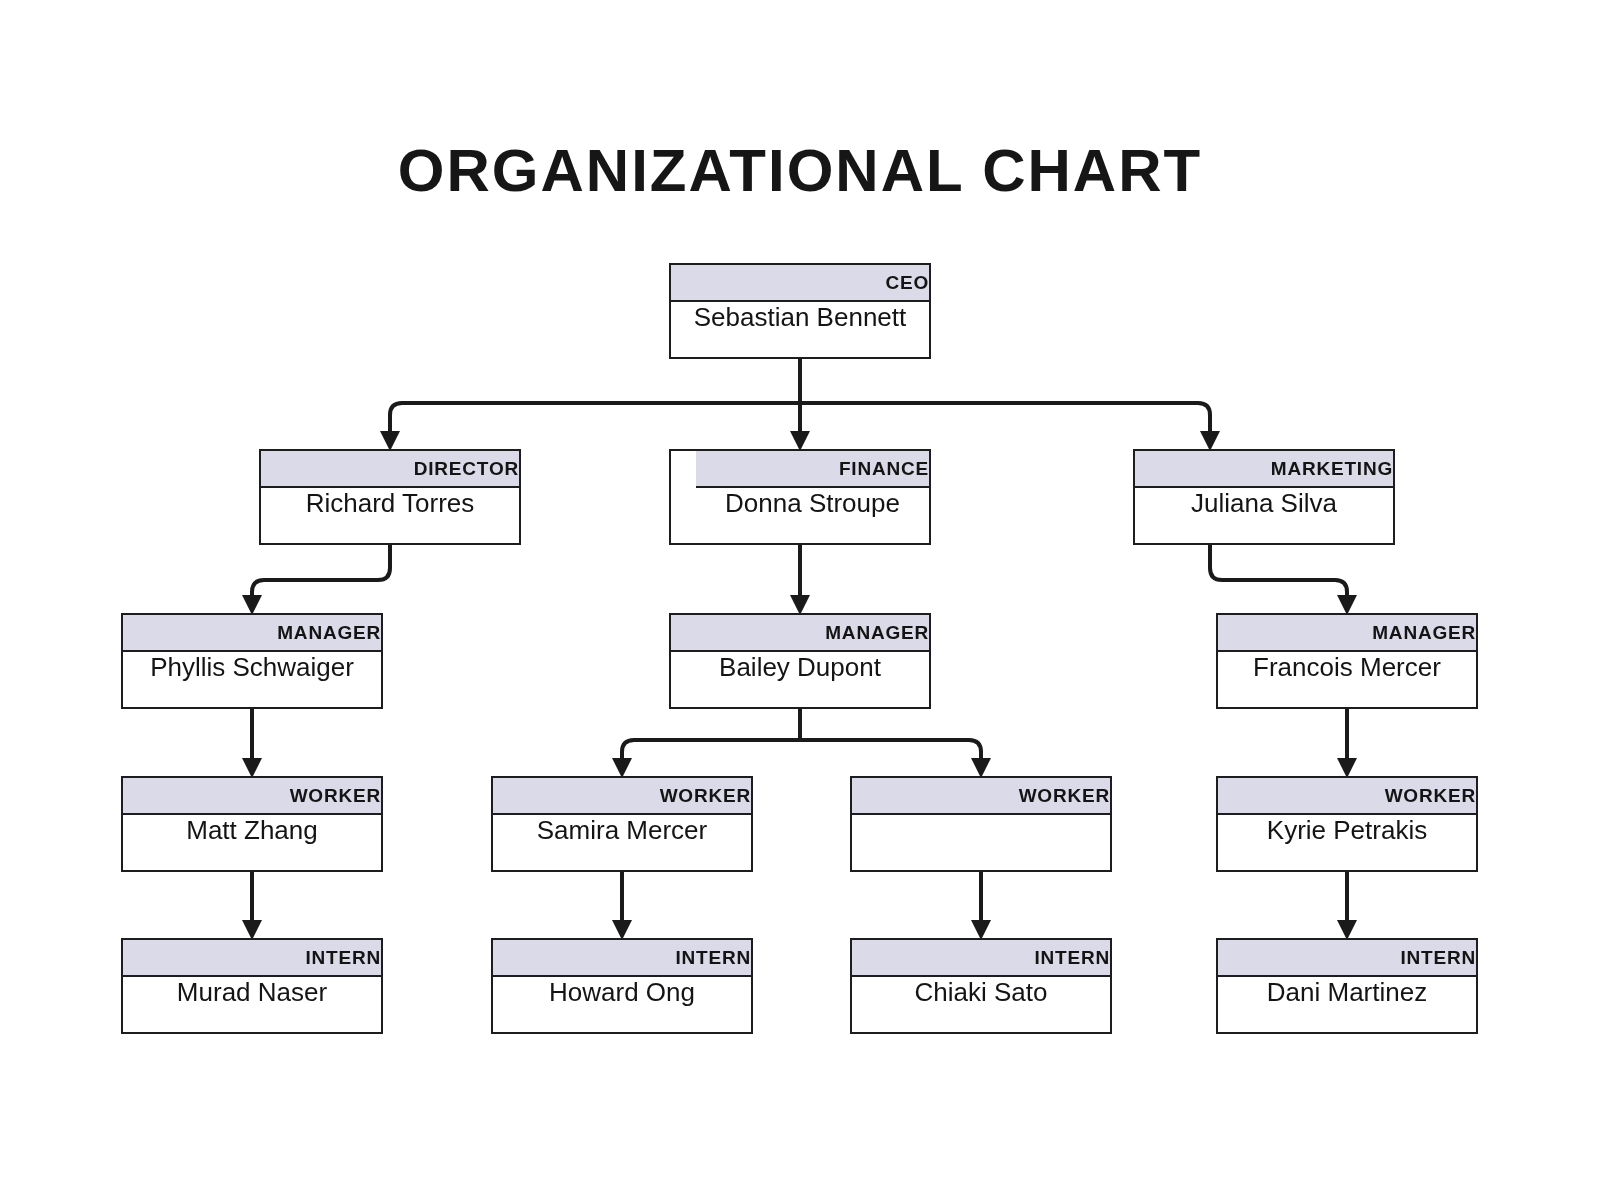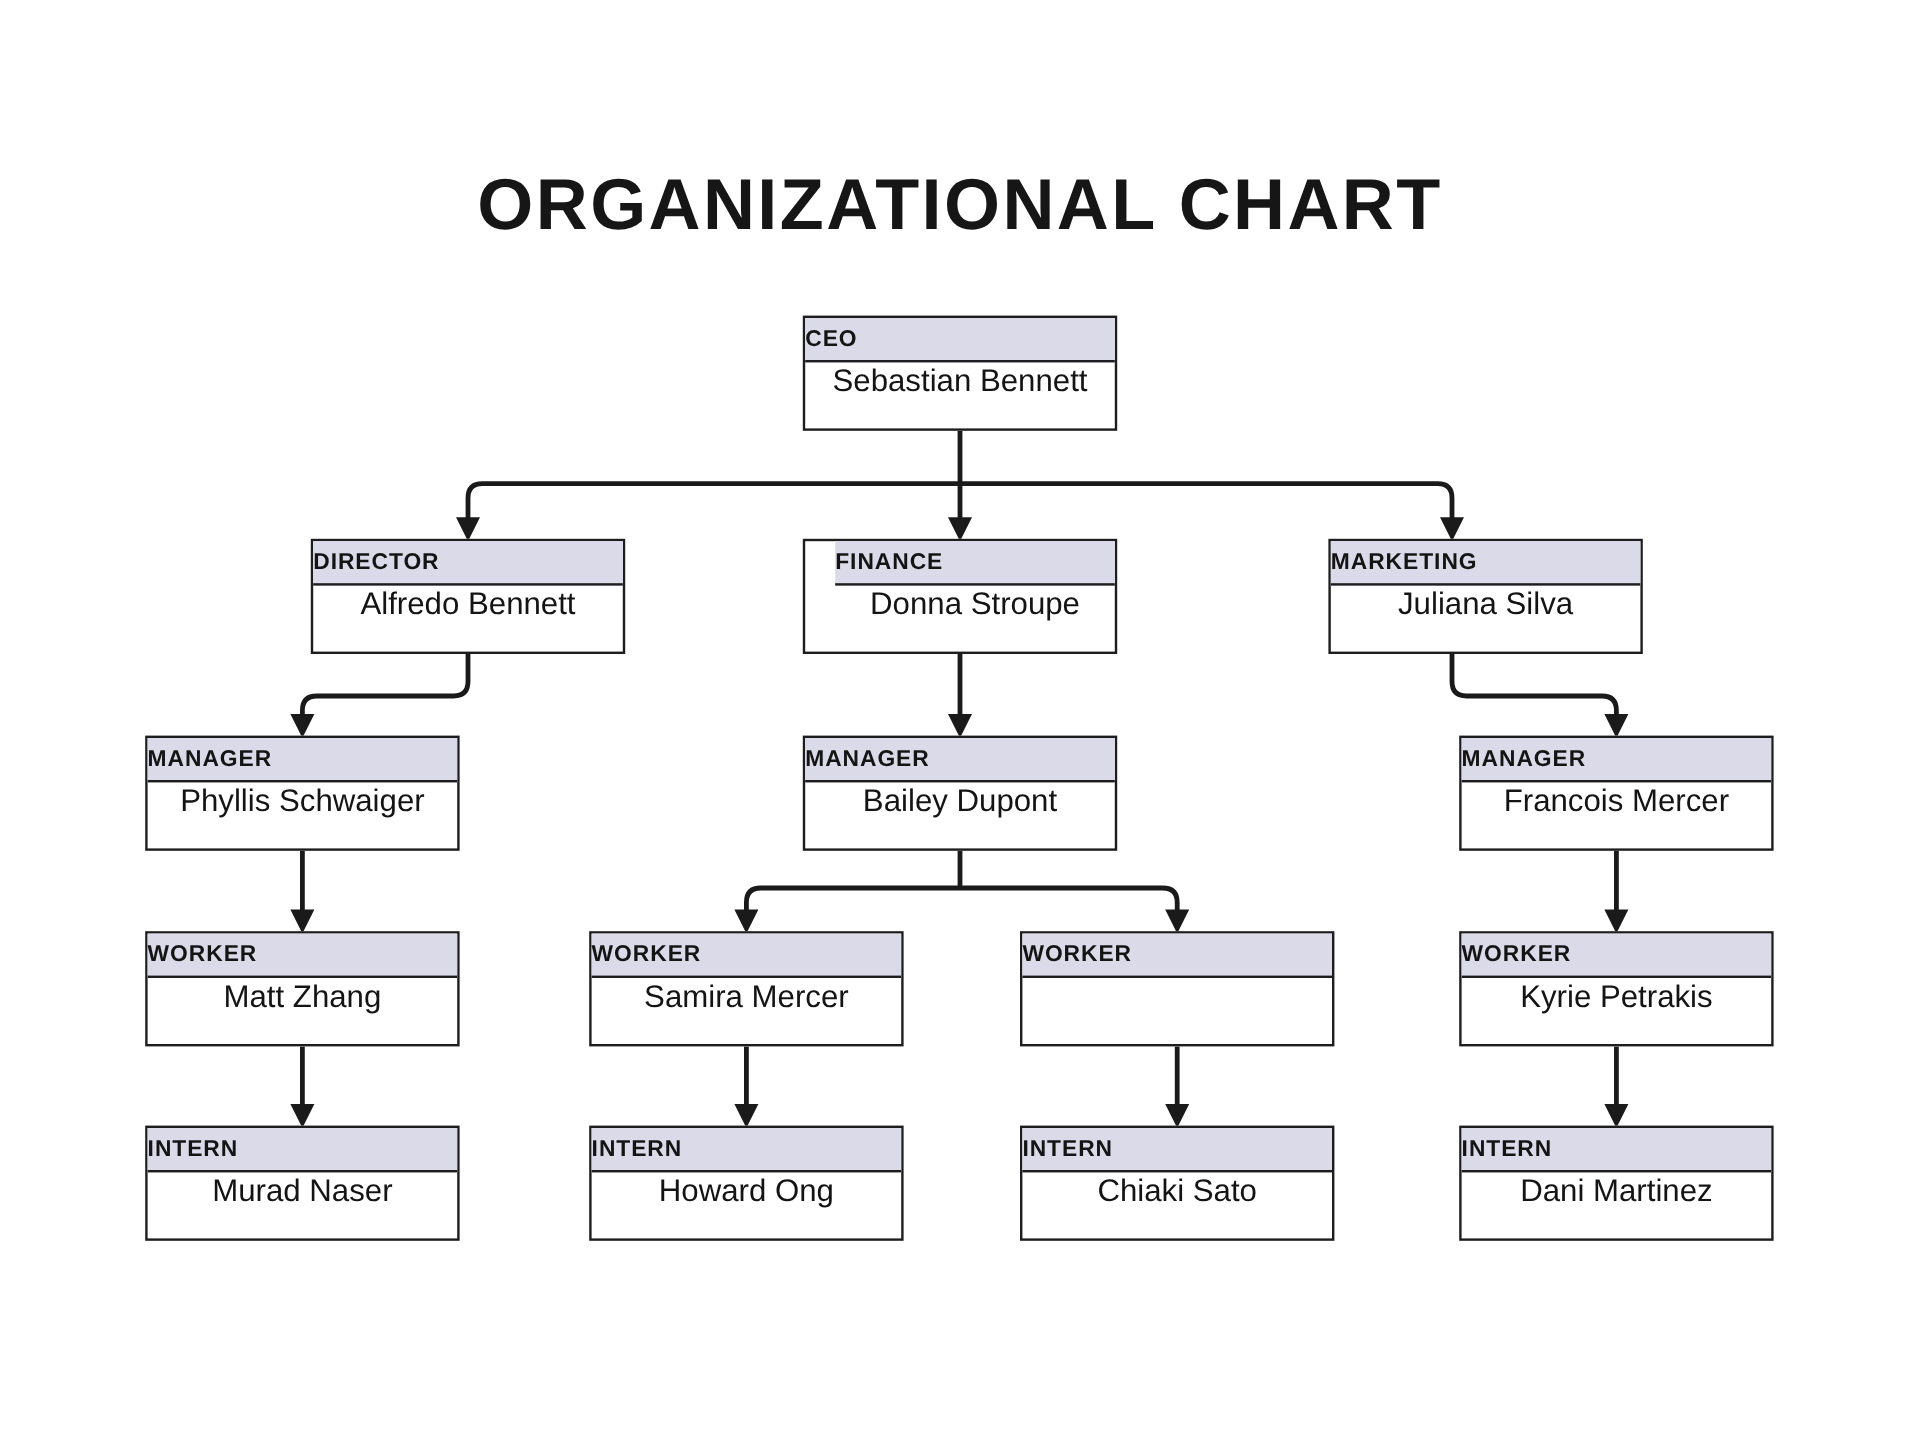--- a/index.html
+++ b/index.html
@@ -56,21 +56,21 @@
     height: 96px;
     background: var(--box-body-fill);
     border: 2px solid var(--box-border);
   }
   .node-header {
     height: 37px;
     background: var(--box-header-fill);
     border-bottom: 2px solid var(--box-border);
     display: flex;
     align-items: center;
-    justify-content: flex-start;
+    justify-content: flex-end;
   }
   .role {
     font-size: 19px;
     font-weight: 700;
     letter-spacing: 0.8px;
     color: var(--text);
     text-transform: uppercase;
   }
   .node-body {
     height: 55px;
@@ -82,21 +82,21 @@
     font-size: 26px;
     font-weight: 400;
     color: var(--text);
     white-space: nowrap;
   }
 
   
   .pos-ceo        { left:  669px; top: 263px; }
   .pos-director   { left:  259px; top: 449px; }
   .pos-finance    { left:  669px; top: 449px; padding-left: 25px; }
-  .pos-marketing  { left: 1107px; top: 449px; }
+  .pos-marketing  { left: 1133px; top: 449px; }
   .pos-mgr-left   { left:  121px; top: 613px; }
   .pos-mgr-mid    { left:  669px; top: 613px; }
   .pos-mgr-right  { left: 1216px; top: 613px; }
   .pos-wrk-1      { left:  121px; top: 776px; }
   .pos-wrk-2      { left:  491px; top: 776px; }
   .pos-wrk-3      { left:  850px; top: 776px; }
   .pos-wrk-4      { left: 1216px; top: 776px; }
   .pos-int-1      { left:  121px; top: 938px; }
   .pos-int-2      { left:  491px; top: 938px; }
   .pos-int-3      { left:  850px; top: 938px; }
@@ -179,21 +179,21 @@
     <div class="node-body">
       <span class="person">Sebastian Bennett</span>
     </div>
   </div>
 
   <div class="node pos-director">
     <div class="node-header">
       <span class="role">DIRECTOR</span>
     </div>
     <div class="node-body">
-      <span class="person">Alfredo Bennett</span>
+      <span class="person">Richard Torres</span>
     </div>
   </div>
 
   <div class="node pos-finance">
     <div class="node-header">
       <span class="role">FINANCE</span>
     </div>
     <div class="node-body">
       <span class="person">Donna Stroupe</span>
     </div>

